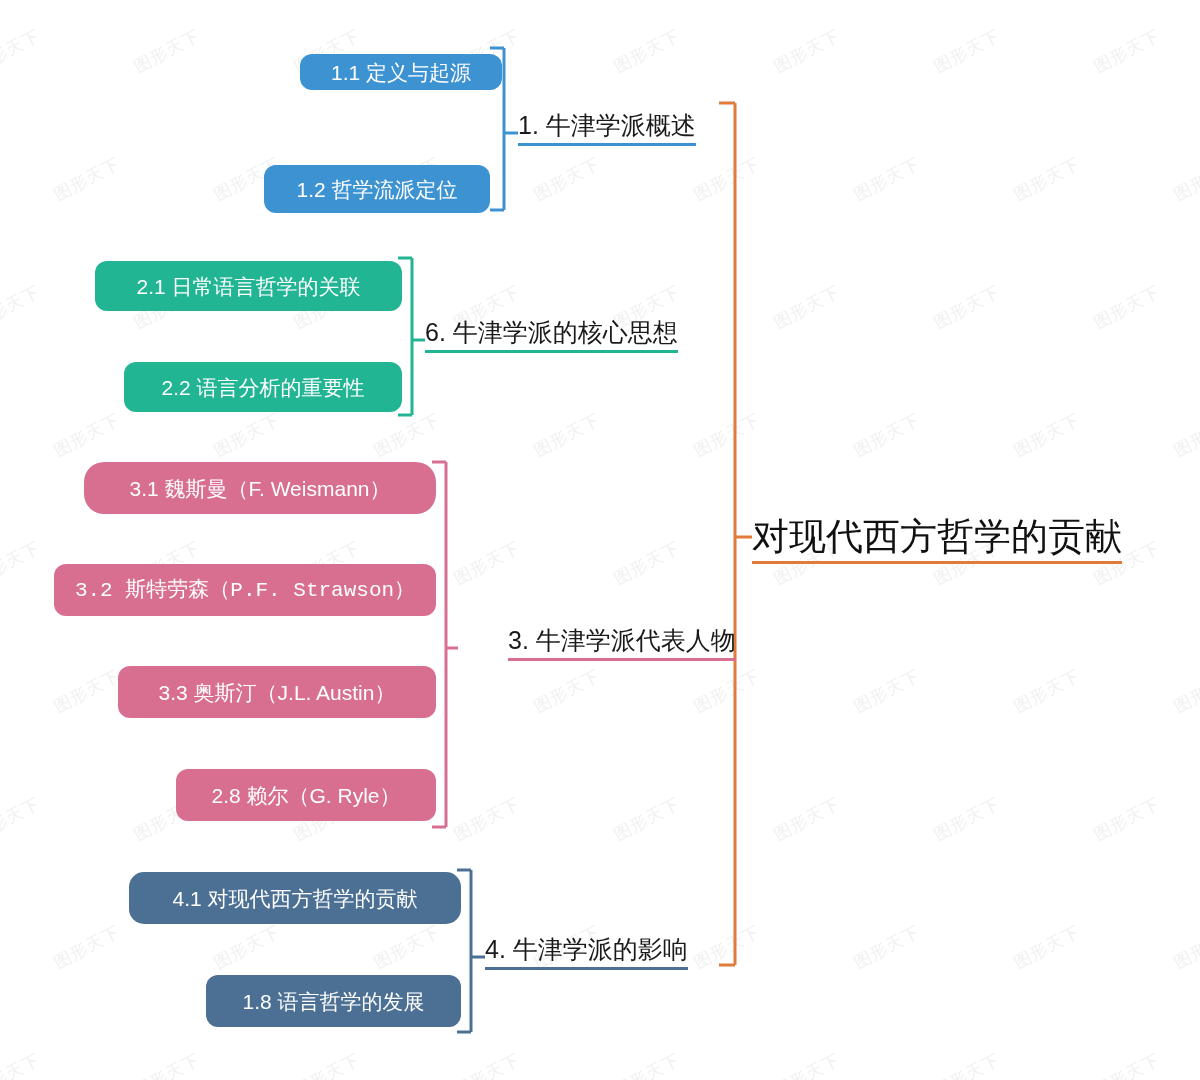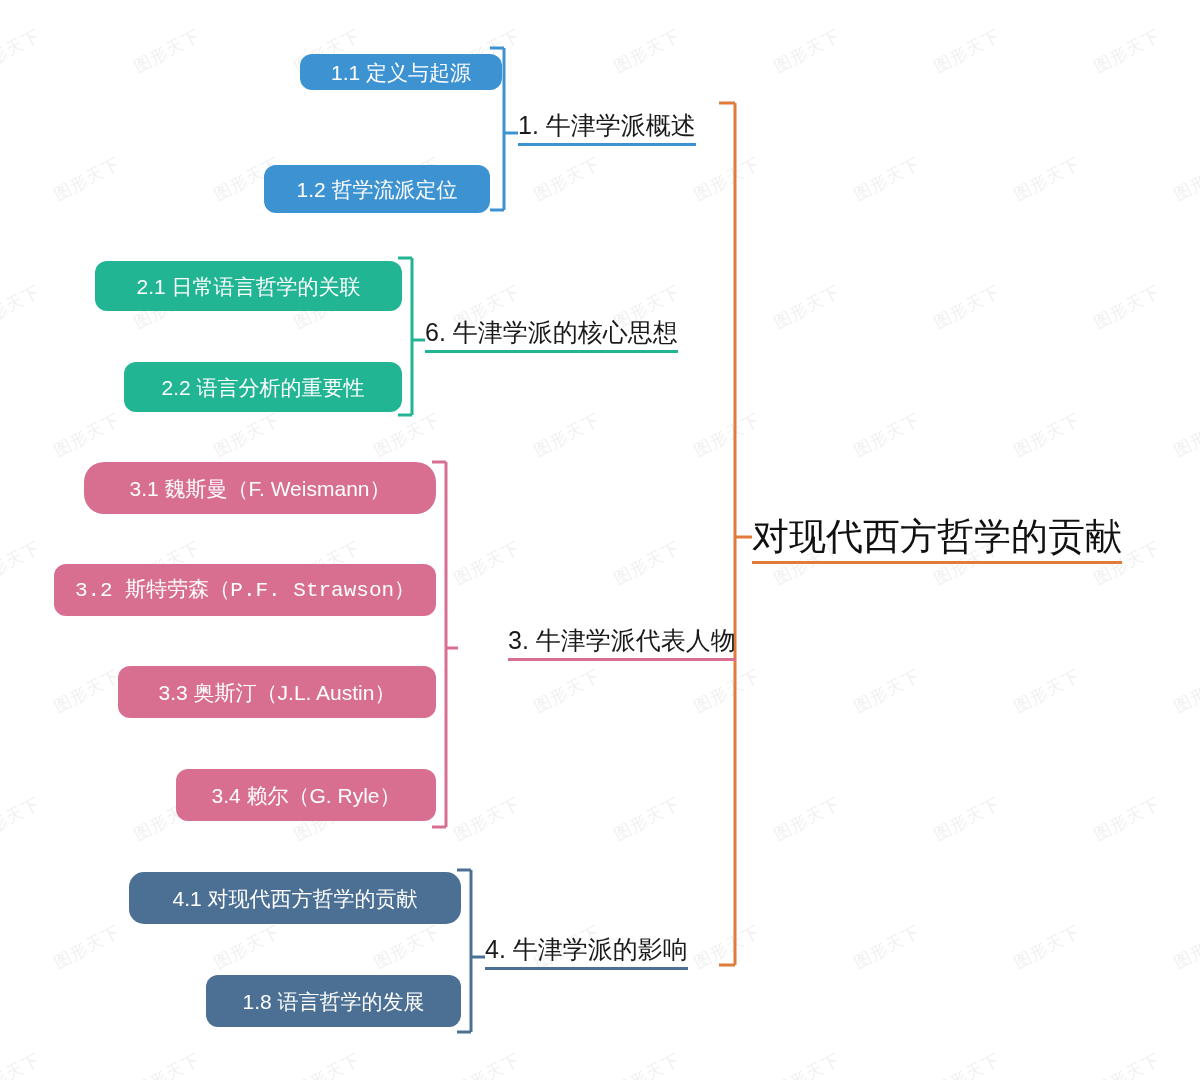--- a/index.html
+++ b/index.html
@@ -194,21 +194,21 @@
   <div id="nodes-layer">
       <div class="leaf" style="left: 300px; top: 54px; width: 202px; height: 36px; background: rgb(61, 146, 210);">1.1 定义与起源</div>
       <div class="leaf" style="left: 264px; top: 157px; width: 226px; height: 48px; background: rgb(61, 146, 210); margin-top: 8px;">1.2 哲学流派定位</div>
       <div class="branch-label" style="left: 518px; top: 113px; border-bottom-color: rgb(61, 146, 210);">1. 牛津学派概述</div>
       <div class="leaf" style="left: 95px; top: 261px; width: 307px; height: 50px; background: rgb(34, 181, 148);">2.1 日常语言哲学的关联</div>
       <div class="leaf" style="left: 124px; top: 362px; width: 278px; height: 50px; background: rgb(34, 181, 148);">2.2 语言分析的重要性</div>
       <div class="branch-label" style="left: 425px; top: 320px; border-bottom-color: rgb(34, 181, 148);">6. 牛津学派的核心思想</div>
       <div class="leaf" style="left: 84px; top: 462px; width: 352px; height: 52px; background: rgb(216, 111, 144); border-radius: 20px;">3.1 魏斯曼（F. Weismann）</div>
       <div class="leaf" style="left: 54px; top: 564px; width: 382px; height: 52px; background: rgb(216, 111, 144); font-family: Liberation Mono, monospace;">3.2 斯特劳森（P.F. Strawson）</div>
       <div class="leaf" style="left: 118px; top: 666px; width: 318px; height: 52px; background: rgb(216, 111, 144);">3.3 奥斯汀（J.L. Austin）</div>
-      <div class="leaf" style="left: 176px; top: 769px; width: 260px; height: 52px; background: rgb(216, 111, 144);">3.4 赖尔（G. Ryle）</div>
+      <div class="leaf" style="left: 176px; top: 769px; width: 260px; height: 52px; background: rgb(216, 111, 144);">2.8 赖尔（G. Ryle）</div>
       <div class="branch-label" style="left: 460px; top: 628px; border-bottom-color: rgb(216, 111, 144); margin-left: 48px;">3. 牛津学派代表人物</div>
       <div class="leaf" style="left: 129px; top: 872px; width: 332px; height: 52px; background: rgb(76, 112, 148); border-radius: 15px;">4.1 对现代西方哲学的贡献</div>
       <div class="leaf" style="left: 206px; top: 975px; width: 255px; height: 52px; background: rgb(76, 112, 148);">1.8 语言哲学的发展</div>
       <div class="branch-label" style="left: 485px; top: 937px; border-bottom-color: rgb(76, 112, 148);">4. 牛津学派的影响</div>
     </div>
 
   <div id="root-label" style="left: 752px; top: 518px; border-bottom-color: rgb(224, 123, 57);">对现代西方哲学的贡献</div>
 
 </div>
 

